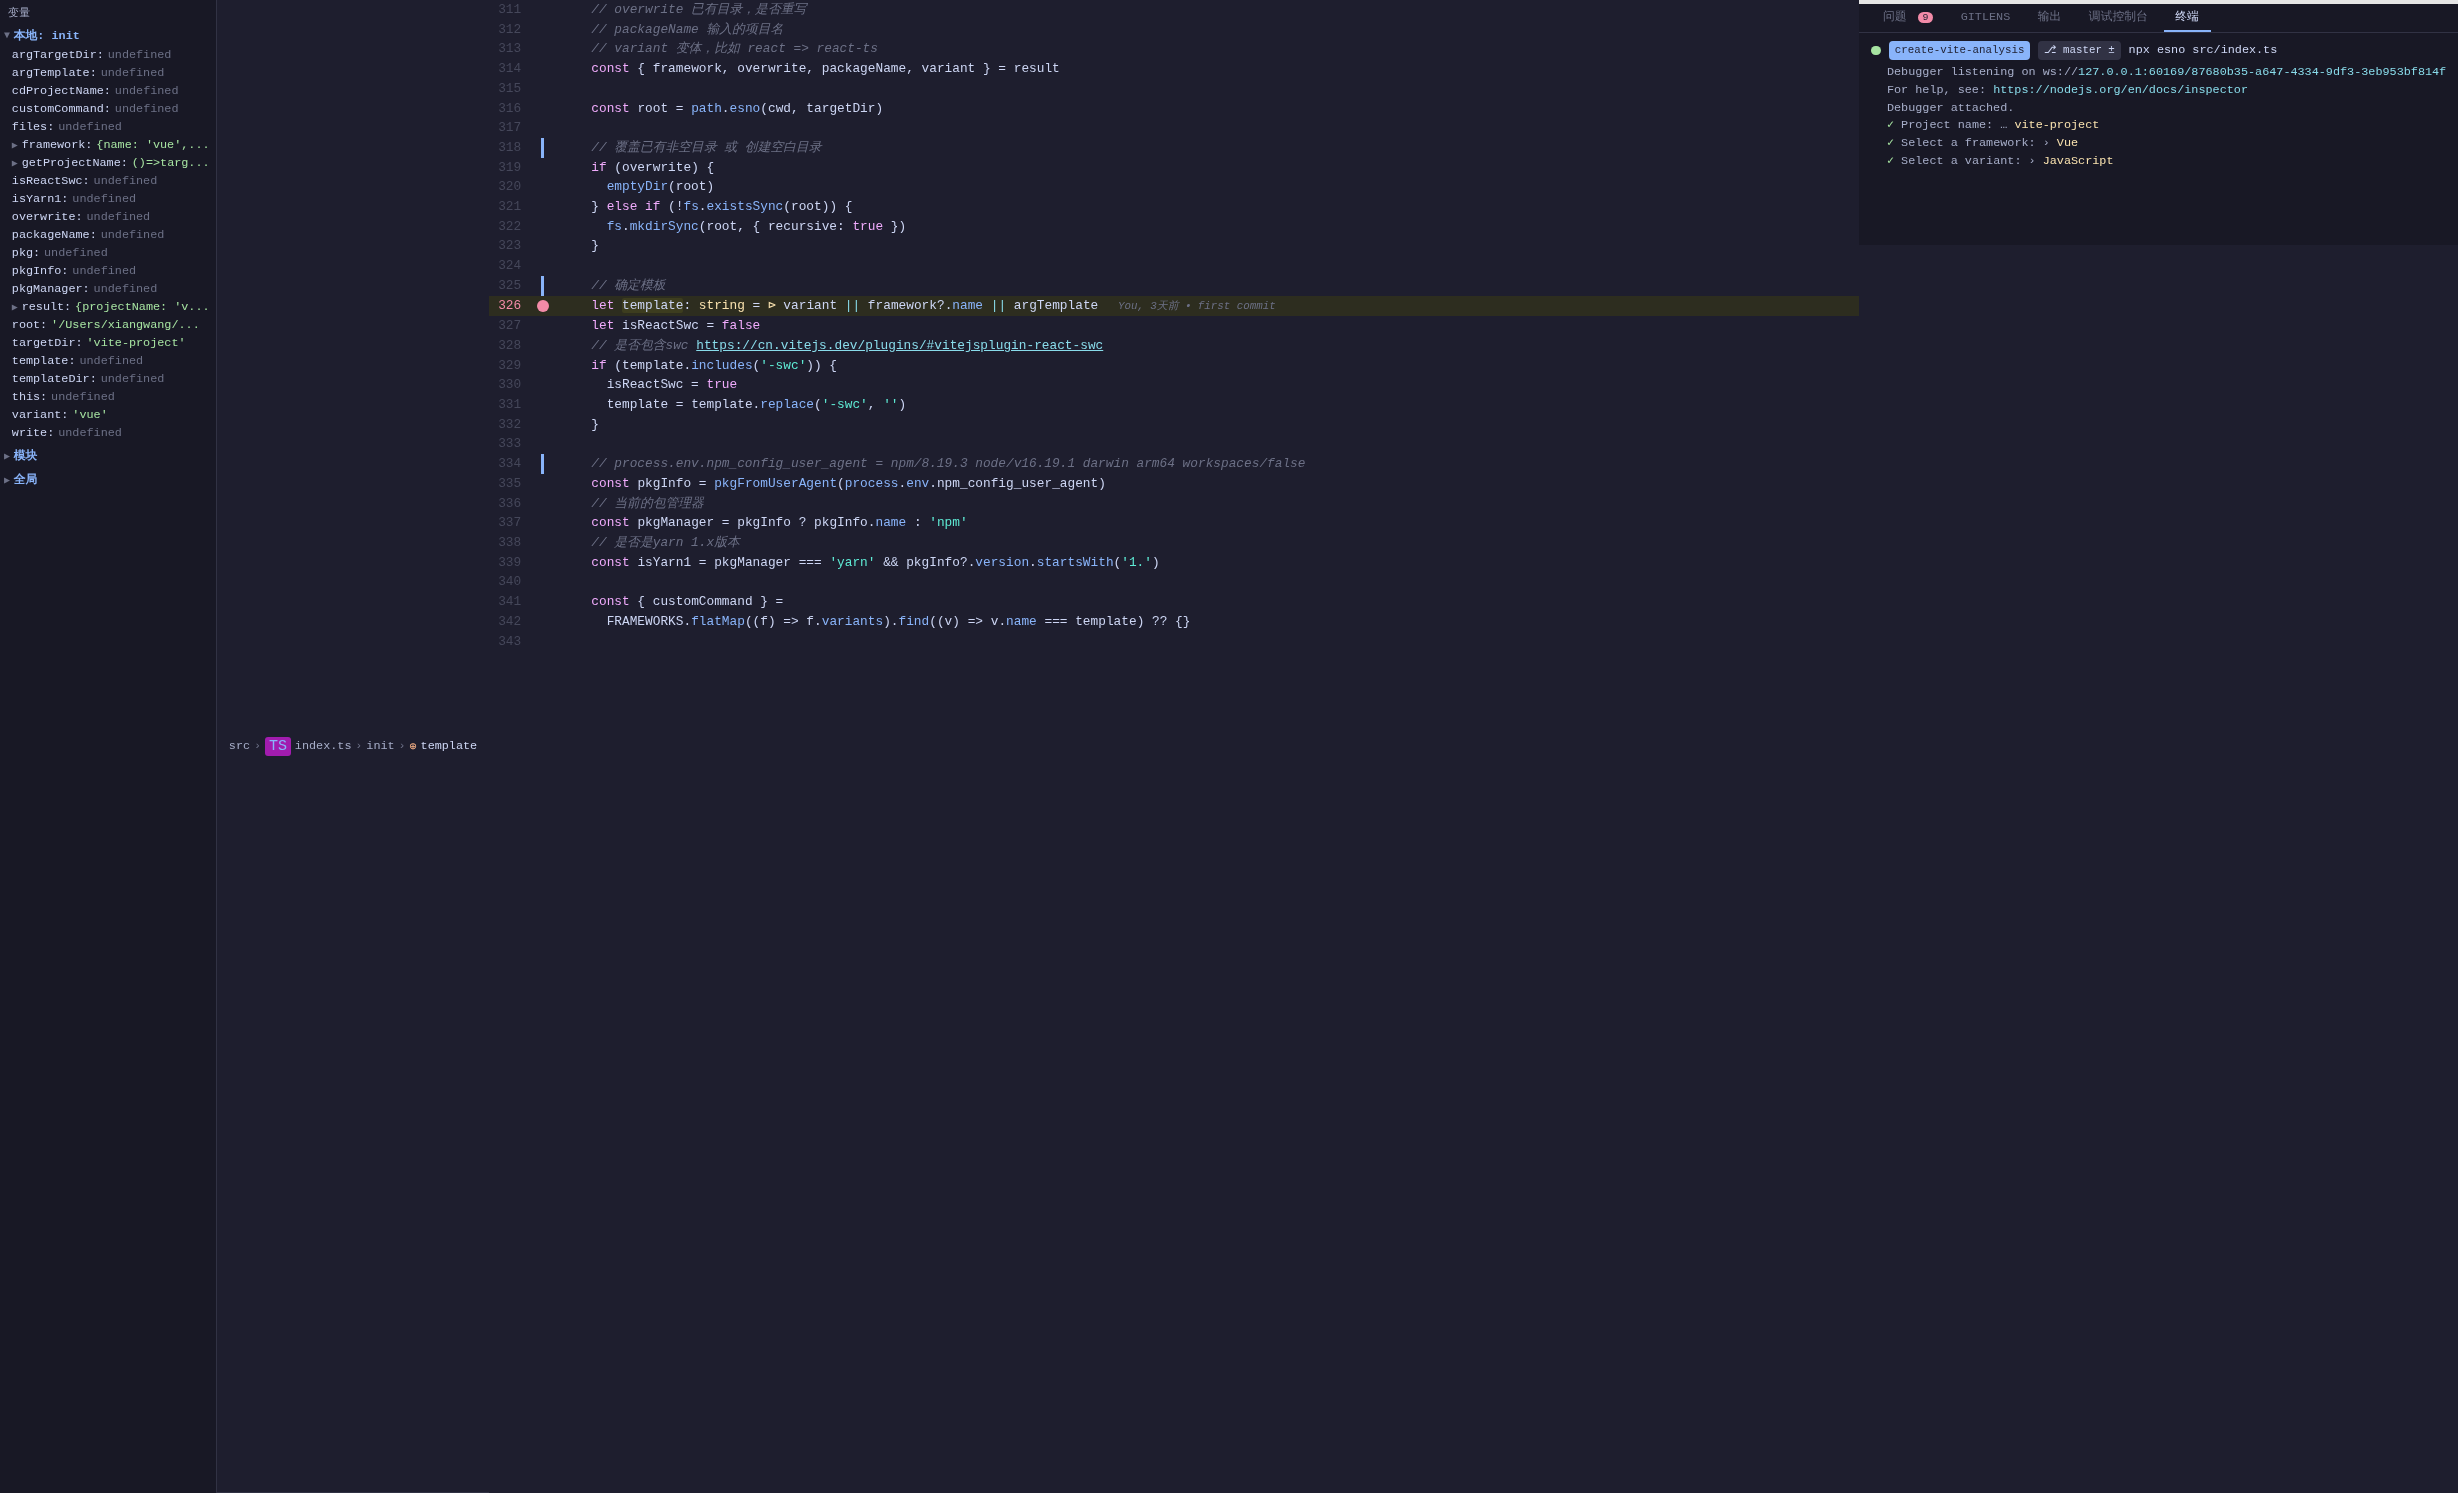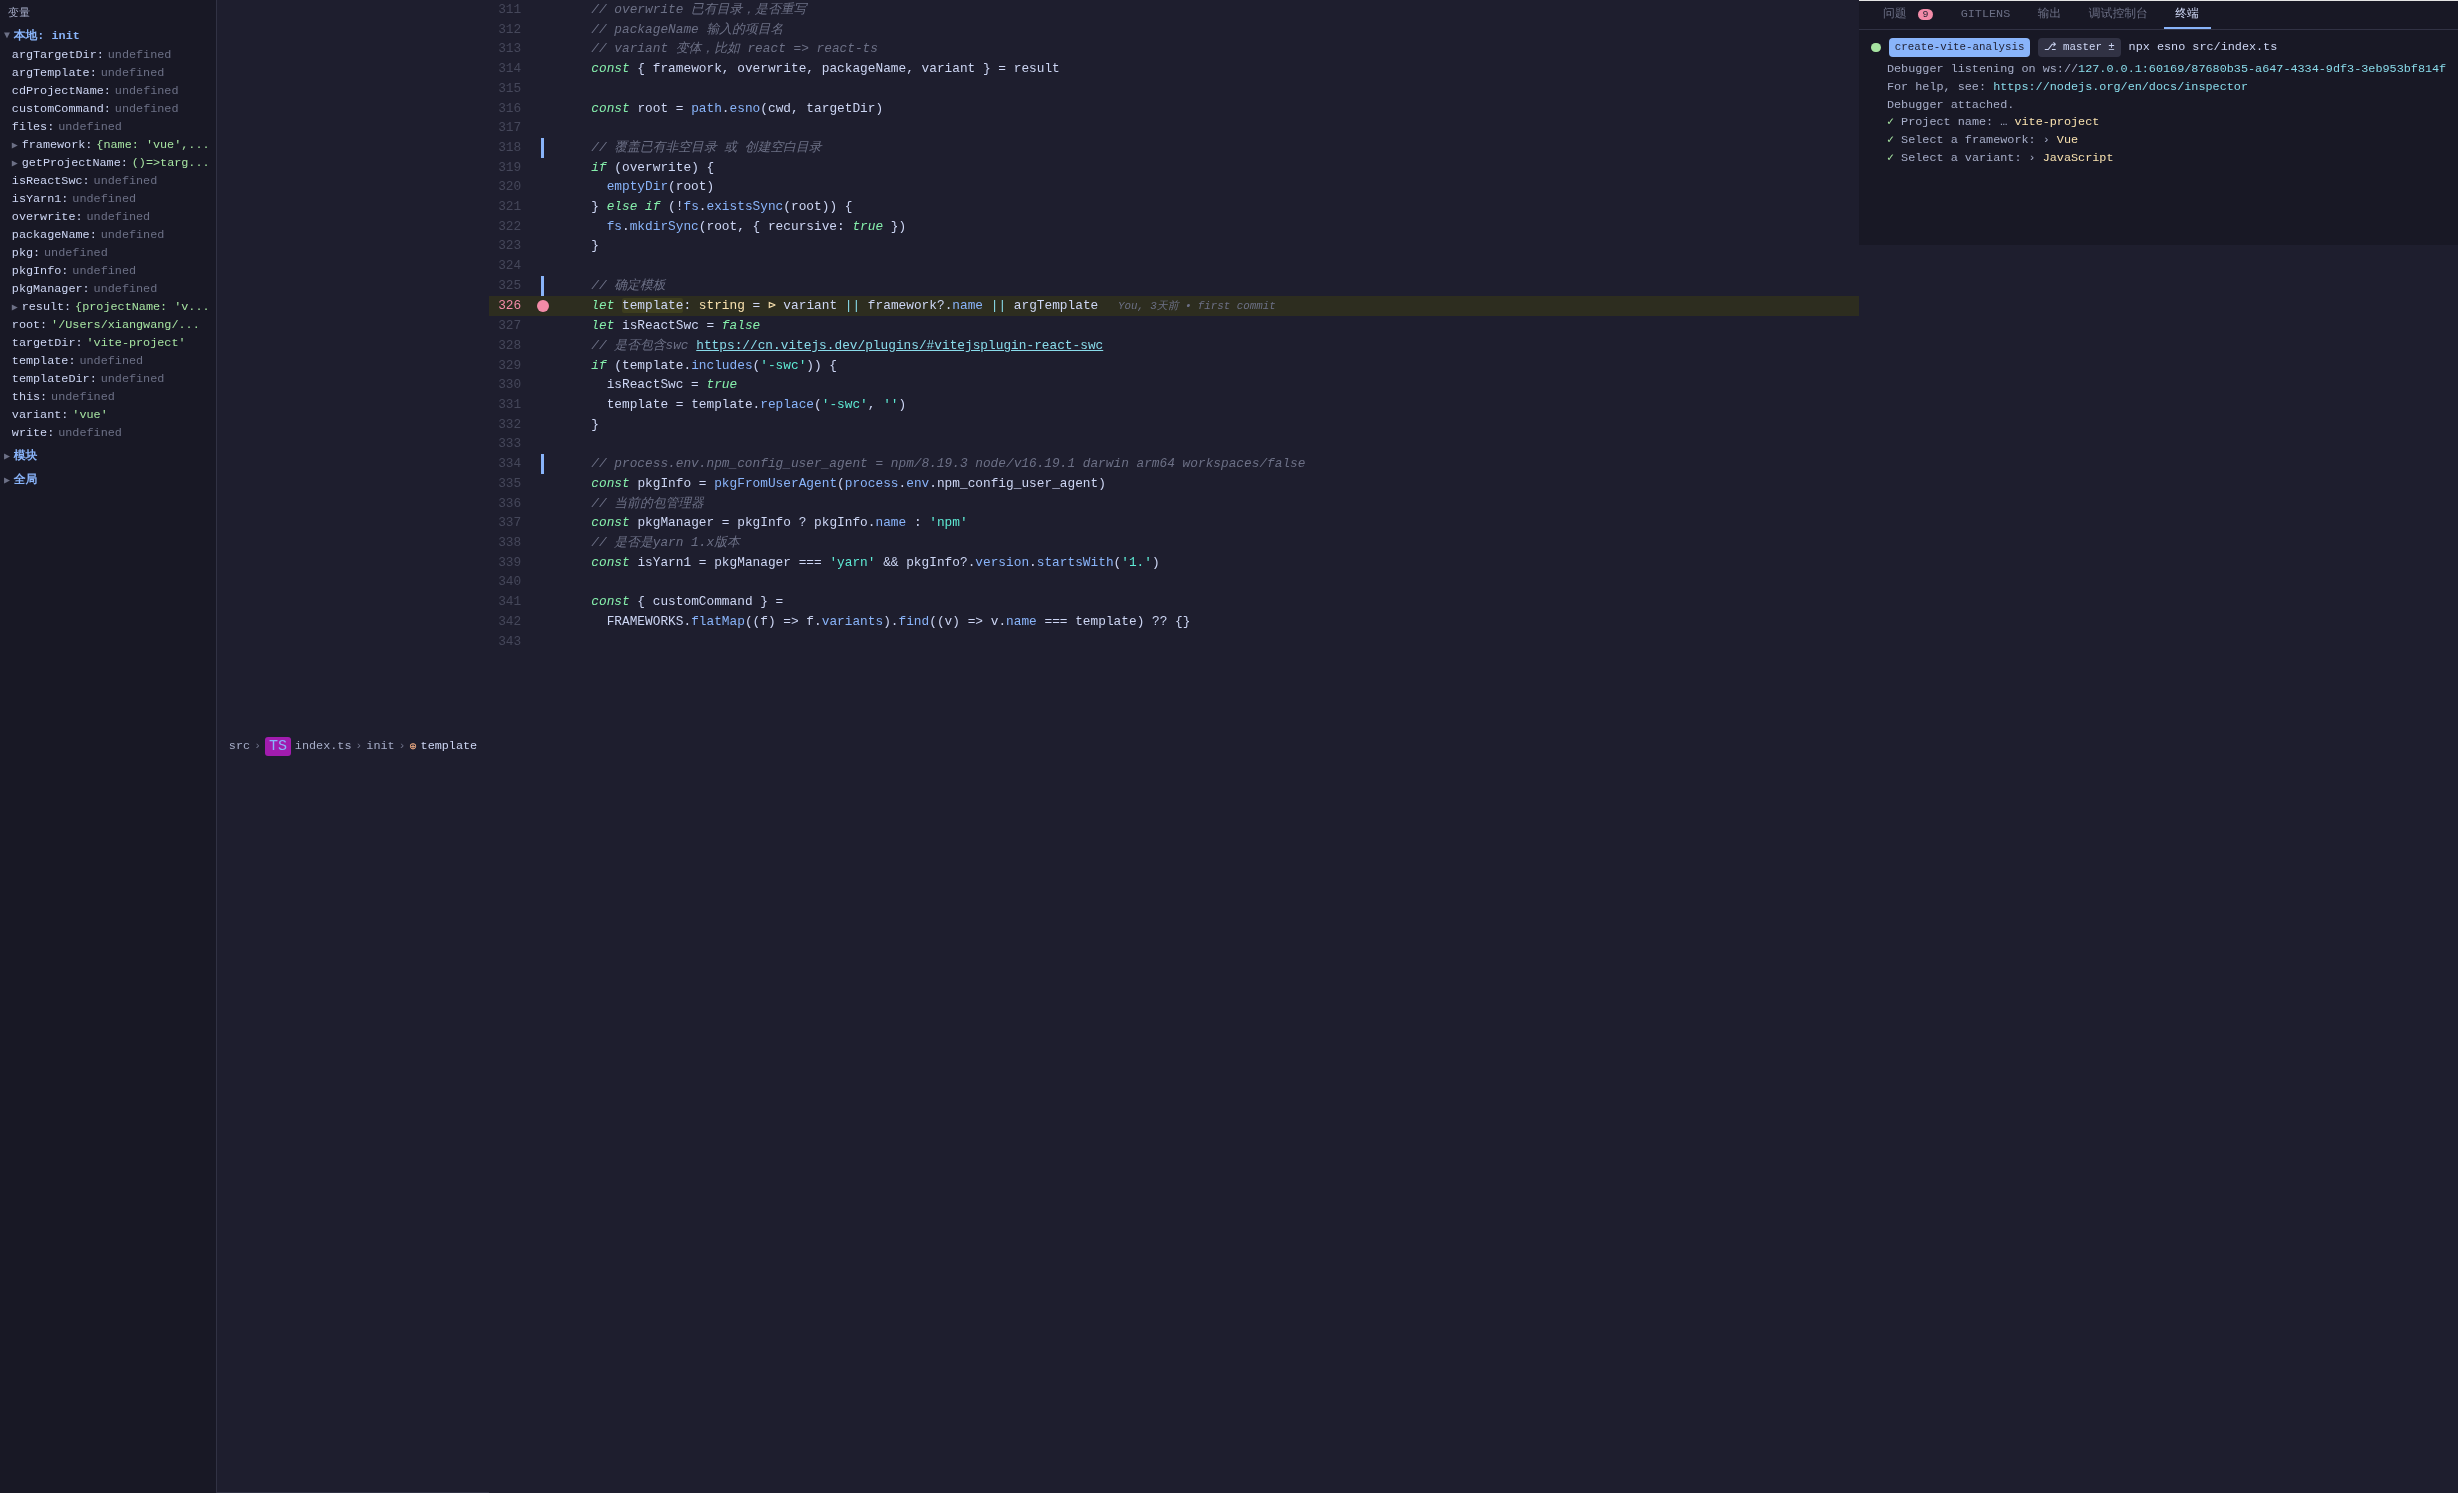--- a/index.html
+++ b/index.html
@@ -136,42 +136,42 @@
       align-self: stretch;
     }
     .code-content {
       padding-left: 7.9px;
       flex: 1;
       white-space: pre;
       color: #cdd6f4;
     }
 
     
-    .kw { color: #86efac; font-style: italic; }
+    .kw { color: #f0abfc; }
     .fn { color: #89b4fa; }
     .str { color: #5eead4; }
     .cm { color: #6c7086; font-style: italic; }
     .op { color: #89dceb; }
     .var { color: #cdd6f4; }
     .prop { color: #89b4fa; }
     .type { color: #f9e2af; }
     .link { color: #89dceb; text-decoration: underline; }
     .highlight-word { background: #3d3d1f; border-radius: 2px; }
     .blame-text {
       color: #6c7086;
       font-size: 10.8px;
       margin-left: 19.7px;
       font-style: italic;
     }
 
     
     .panel {
       height: 245px;
       background: #181825;
-      border-top: 1px solid #e5e5e5;
+      border-top: 4px solid #e5e5e5;
       display: flex;
       flex-direction: column;
       flex-shrink: 0;
       font-family: Liberation Mono, monospace;
     }
     .panel-tabs {
       display: flex;
       align-items: center;
       background: #181825;
       border-bottom: 1px solid #313244;

